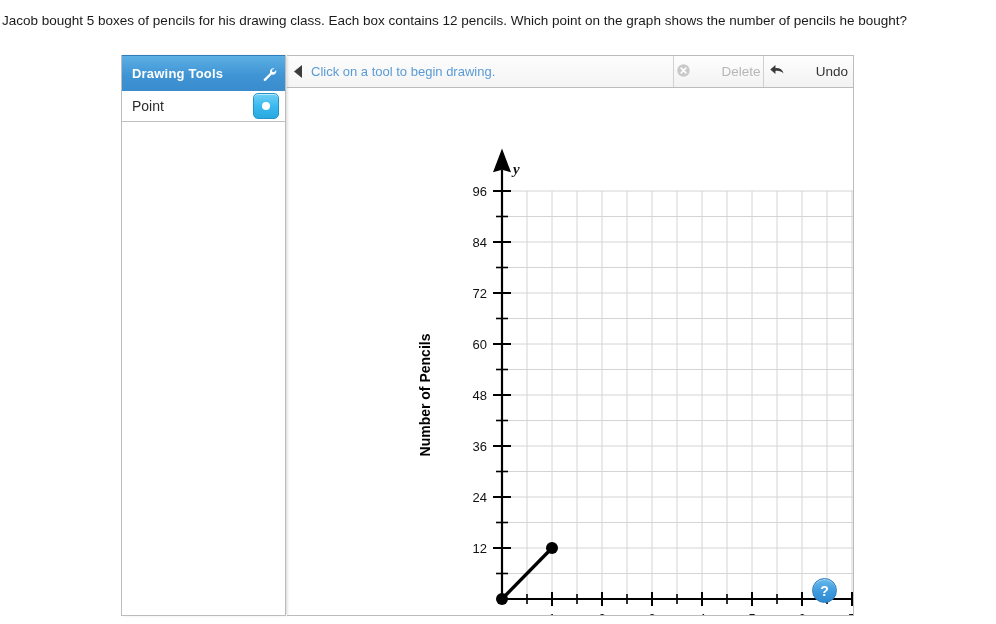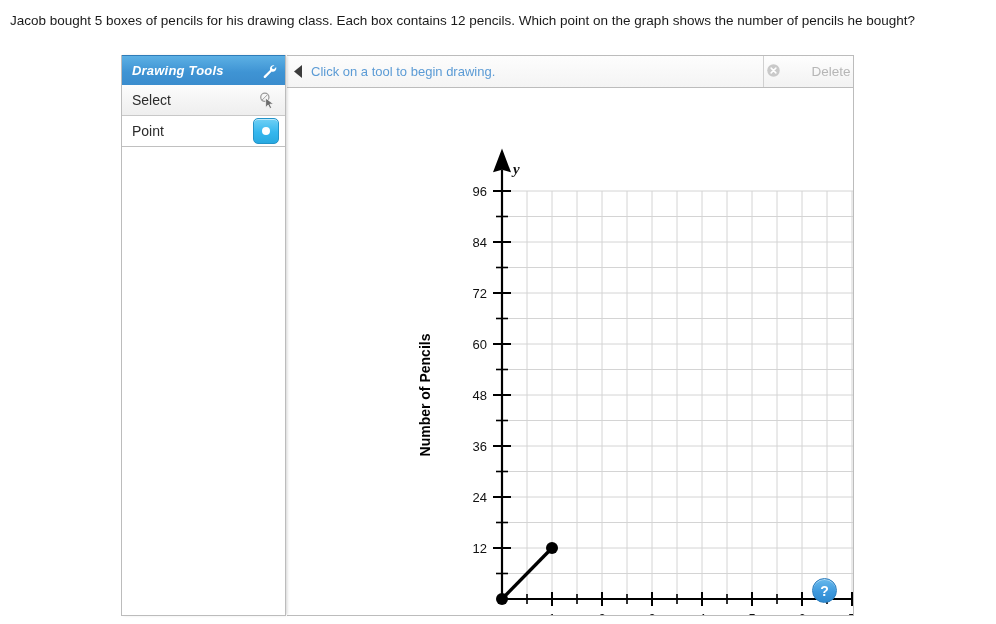--- a/index.html
+++ b/index.html
@@ -12,21 +12,21 @@
     position: relative;
     width: 996px;
     height: 624px;
     overflow: hidden;
     background: #ffffff;
   }
 
   
   #question {
     position: absolute;
-    left: 10px;
+    left: 2px;
     top: 12px;
     width: 976px;
     font-size: 13.5px;
     color: #1a1a1a;
     line-height: 18px;
     white-space: nowrap;
   }
 
   
   #applet {
@@ -46,28 +46,27 @@
     height: 561px;
     background: #ffffff;
     border: 1px solid #bcbcbc;
     border-top: none;
     box-sizing: border-box;
     box-shadow: 2px 0 3px -1px rgba(0,0,0,0.18);
     z-index: 5;
   }
   .tool-header {
     position: relative;
-    height: 30px;
+    height: 36px;
     background: linear-gradient(to bottom, #5cb0e4 0%, #3f94d4 55%, #3a8ccd 100%);
     border-top: 1px solid #2f7cb8;
     display: flex;
     align-items: center;
     padding: 0 6px 0 10px;
     box-sizing: border-box;
-    font-style: italic;
   }
   .tool-header .label {
     color: #ffffff;
     font-size: 13px;
     font-weight: bold;
     letter-spacing: 0.2px;
     flex: 1;
   }
   .tool-row {
     position: relative;
@@ -210,30 +209,20 @@
 
       <div class="tool-header">
         <span class="label">Drawing Tools</span>
         <span class="icon-wrench">
           <svg width="17" height="17" viewBox="0 0 24 24">
             <path d="M19.1 4.9a5 5 0 0 0-6.3 6.3L4.2 19.8a1.6 1.6 0 0 0 2.3 2.3l8.6-8.6a5 5 0 0 0 6.3-6.3l-3 3-2.6-.6-.6-2.6z" fill="#ffffff"></path>
           </svg>
         </span>
       </div>
 
-      <div class="tool-row" id="row-select">
-        <span class="label">Select</span>
-        <span class="icon-cursor">
-          <svg width="20" height="19" viewBox="0 0 24 24">
-            <circle cx="8" cy="8" r="5.2" fill="none" stroke="#9a9a9a" stroke-width="1.6"></circle>
-            <line x1="4.5" y1="11.5" x2="11.5" y2="4.5" stroke="#9a9a9a" stroke-width="1.2"></line>
-            <path d="M9 9 L9 21 L12.2 17.6 L14.4 22.2 L16.6 21.1 L14.4 16.7 L19 16.4 Z" fill="#6d6d6d" stroke="#ffffff" stroke-width="0.9"></path>
-          </svg>
-        </span>
-      </div>
 
       <div class="tool-row" id="row-point">
         <span class="label">Point</span>
         <span class="icon-point">
           <span class="dot"></span>
         </span>
       </div>
 
     </div>
 
@@ -248,20 +237,28 @@
       <div class="tb-btn disabled">
         <span>
           <svg width="15" height="15" viewBox="0 0 24 24">
             <circle cx="12" cy="12" r="10" fill="#c9c9c9"></circle>
             <path d="M8.2 8.2 L15.8 15.8 M15.8 8.2 L8.2 15.8" stroke="#ffffff" stroke-width="2.4" stroke-linecap="round"></path>
           </svg>
         </span>
         <span class="tb-label">Delete</span>
       </div>
 
+      <div class="tb-btn">
+        <span>
+          <svg width="17" height="15" viewBox="0 0 24 22">
+            <path d="M9 3 L9 7.6 C14.5 7 19.5 9.6 21 15.5 C17.8 11.9 13.6 11 9 11.6 L9 16.2 L1.4 9.6 Z" fill="#3b3b3b"></path>
+          </svg>
+        </span>
+        <span class="tb-label">Undo</span>
+      </div>
 
     </div>
 
     <div id="canvas">
       <svg id="graph-svg" width="566" height="527">
         <g id="grid-layer">
             <line x1="240" y1="103" x2="240" y2="511" stroke="#d4d4d4" stroke-width="1"></line>
             <line x1="265" y1="103" x2="265" y2="511" stroke="#d4d4d4" stroke-width="1"></line>
             <line x1="290" y1="103" x2="290" y2="511" stroke="#d4d4d4" stroke-width="1"></line>
             <line x1="315" y1="103" x2="315" y2="511" stroke="#d4d4d4" stroke-width="1"></line>

